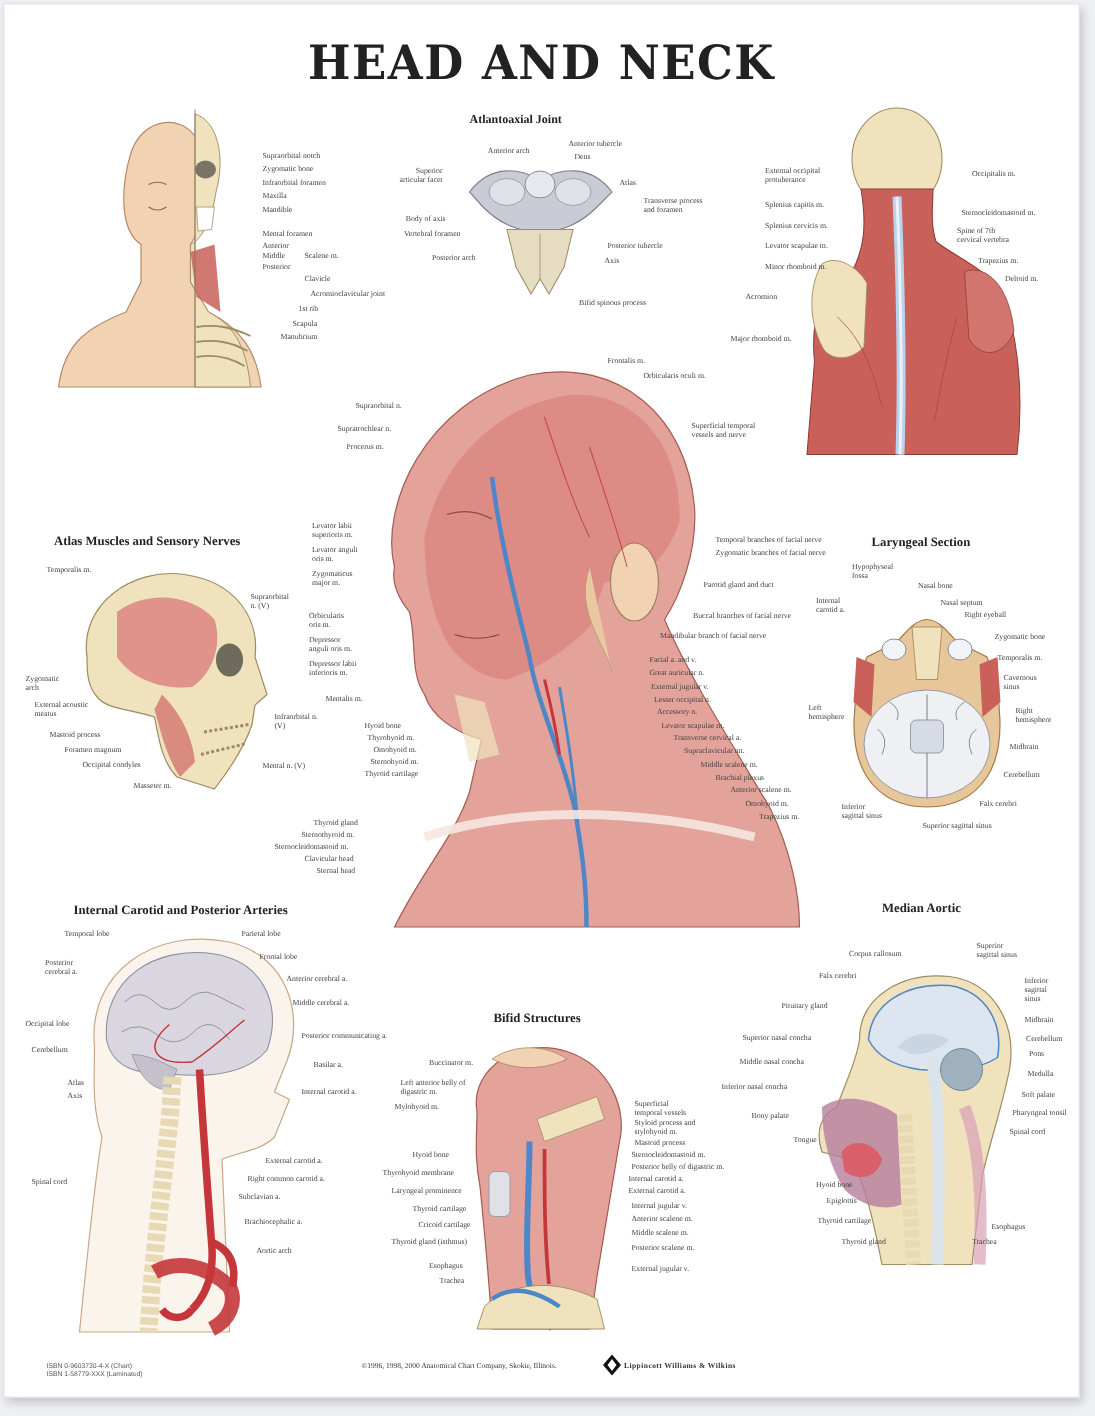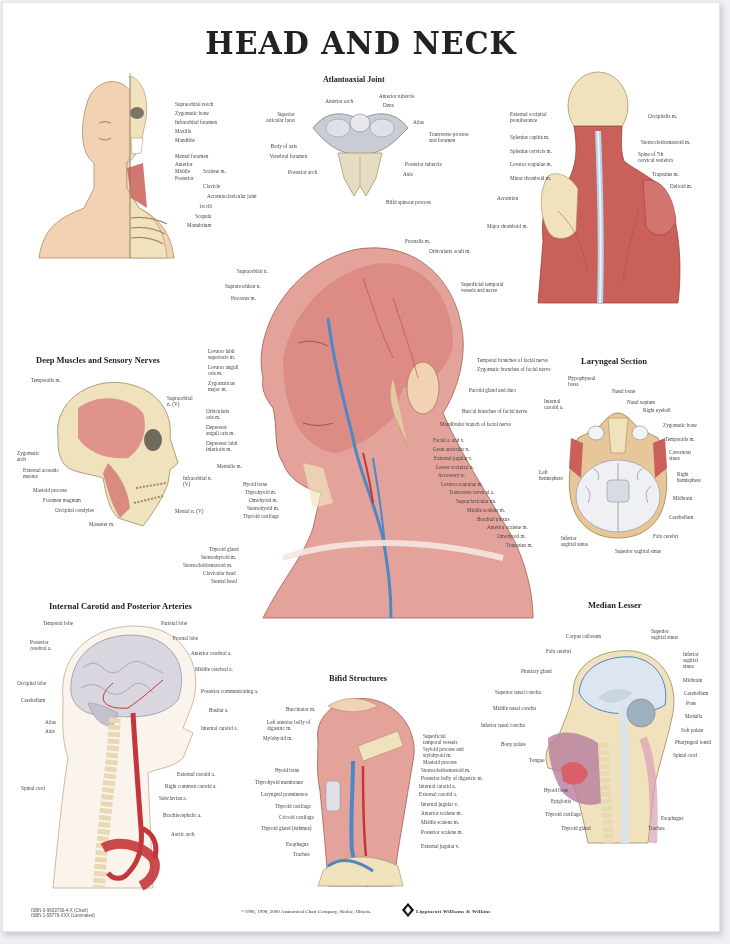--- a/index.html
+++ b/index.html
@@ -43,21 +43,21 @@
     <div class="lbl" style="left:172px;top:165px">Middle</div>
     <div class="lbl" style="left:172px;top:172px">Posterior</div>
     <div class="lbl" style="left:200px;top:165px">Scalene m.</div>
     <div class="lbl" style="left:200px;top:180px">Clavicle</div>
     <div class="lbl" style="left:204px;top:190px">Acromioclavicular joint</div>
     <div class="lbl" style="left:196px;top:200px">1st rib</div>
     <div class="lbl" style="left:192px;top:210px">Scapula</div>
     <div class="lbl" style="left:184px;top:219px">Manubrium</div>
   </div>
 
-  <div class="sec-title" style="left:320px;top:72px;font-size:8px">Atlantoaxial Joint</div>
+  <div class="sec-title" style="left:310px;top:72px;font-size:8px">Atlantoaxial Joint</div>
   <svg class="art" style="left:305px;top:95px" width="105" height="100" viewBox="0 0 105 100">
     <path d="M5 30 C20 10 40 15 52 22 C64 15 85 10 100 30 L90 40 C80 50 70 55 52 58 C34 55 24 50 14 40 Z" fill="#c9ccd4" stroke="#7d8290" stroke-width="0.8"></path>
     <ellipse cx="52" cy="25" rx="10" ry="9" fill="#e6e8ee" stroke="#7d8290" stroke-width="0.6"></ellipse>
     <ellipse cx="30" cy="30" rx="12" ry="9" fill="#dfe1e7" stroke="#8a8f9c" stroke-width="0.5"></ellipse>
     <ellipse cx="74" cy="30" rx="12" ry="9" fill="#dfe1e7" stroke="#8a8f9c" stroke-width="0.5"></ellipse>
     <path d="M30 55 L74 55 L68 80 L58 98 L52 88 L46 98 L36 80 Z" fill="#e5dcc2" stroke="#9d8b62" stroke-width="0.7"></path>
     <line x1="52" y1="58" x2="52" y2="88" stroke="#9d8b62" stroke-width="0.5"></line>
   </svg>
   <div>
     <div class="lbl r" style="left:310px;top:95px;width:40px">Anterior arch</div>
@@ -152,21 +152,21 @@
     <div class="lbl" style="left:438px;top:478px">Levator scapulae m.</div>
     <div class="lbl" style="left:446px;top:486px">Transverse cervical a.</div>
     <div class="lbl" style="left:453px;top:495px">Supraclavicular nn.</div>
     <div class="lbl" style="left:464px;top:504px">Middle scalene m.</div>
     <div class="lbl" style="left:474px;top:513px">Brachial plexus</div>
     <div class="lbl" style="left:484px;top:521px">Anterior scalene m.</div>
     <div class="lbl" style="left:494px;top:530px">Omohyoid m.</div>
     <div class="lbl" style="left:503px;top:539px">Trapezius m.</div>
   </div>
 
-  <div class="sec-title" style="left:33px;top:352px;font-size:8.5px">Deep Muscles and Sensory Nerves</div>
+  <div class="sec-title" style="left:33px;top:352px;font-size:8.5px">Atlas Muscles and Sensory Nerves</div>
   <svg class="art" style="left:45px;top:375px" width="135" height="150" viewBox="0 0 135 150">
     <path d="M10 60 C5 25 40 0 75 5 C110 10 125 35 122 60 L130 85 L122 92 L120 105 C115 120 105 135 95 148 L70 140 C60 130 58 115 55 100 C40 95 25 95 18 88 C10 80 10 70 10 60 Z" fill="#efe2bd" stroke="#9d8b62" stroke-width="0.8"></path>
     <path d="M30 30 C50 15 80 18 95 35 C100 50 95 70 80 80 C60 82 40 75 30 60 Z" fill="#d9787a" opacity="0.75"></path>
     <ellipse cx="105" cy="62" rx="9" ry="11" fill="#6e6a5c"></ellipse>
     <path d="M60 85 C70 95 80 110 82 130 L72 140 C62 125 58 105 55 95 Z" fill="#d2756e" opacity="0.8"></path>
     <path d="M88 110 L118 105 M86 125 L115 118" stroke="#9d8b62" stroke-width="2" stroke-dasharray="2 1.5"></path>
   </svg>
   <div>
     <div class="lbl" style="left:28px;top:374px">Temporalis m.</div>
     <div class="lbl" style="left:164px;top:392px;width:30px;white-space:normal">Supraorbital n. (V)</div>
@@ -273,21 +273,21 @@
     <div class="lbl" style="left:418px;top:772px">Posterior belly of digastric m.</div>
     <div class="lbl" style="left:416px;top:780px">Internal carotid a.</div>
     <div class="lbl" style="left:416px;top:788px">External carotid a.</div>
     <div class="lbl" style="left:418px;top:798px">Internal jugular v.</div>
     <div class="lbl" style="left:418px;top:807px">Anterior scalene m.</div>
     <div class="lbl" style="left:418px;top:816px">Middle scalene m.</div>
     <div class="lbl" style="left:418px;top:826px">Posterior scalene m.</div>
     <div class="lbl" style="left:418px;top:840px">External jugular v.</div>
   </div>
 
-  <div class="sec-title" style="left:585px;top:597px;font-size:8.5px">Median Lesser</div>
+  <div class="sec-title" style="left:585px;top:597px;font-size:8.5px">Median Aortic</div>
   <svg class="art" style="left:540px;top:640px" width="140" height="200" viewBox="0 0 140 200">
     <path d="M30 50 C30 20 60 5 90 8 C120 12 135 40 130 70 C125 95 118 115 112 140 L105 200 L45 200 C40 175 35 150 25 130 L5 125 C0 110 5 100 15 95 C20 80 28 65 30 50 Z" fill="#efe2bd" stroke="#9d8b62" stroke-width="0.8"></path>
     <path d="M36 50 C38 25 62 12 90 14 C115 18 126 40 122 62 C110 70 90 72 70 70 C55 68 42 62 36 50 Z" fill="#dde6f0" stroke="#4f86c6" stroke-width="1"></path>
     <path d="M55 55 Q70 40 90 50 Q80 60 65 60 Z" fill="#c9d5e3"></path>
     <circle cx="98" cy="70" r="14" fill="#9fb0bf" stroke="#6b7d8f" stroke-width="0.6"></circle>
     <path d="M78 62 C82 80 84 110 82 200" stroke="#dbe3ea" stroke-width="8" fill="none"></path>
     <path d="M5 95 C20 85 40 90 55 100 L58 160 C45 165 30 160 20 150 C10 135 5 115 5 95 Z" fill="#b77d9c" opacity="0.8"></path>
     <path d="M18 125 C25 115 40 118 45 130 C42 142 30 145 20 138 Z" fill="#d9606a"></path>
     <path d="M60 100 L66 200" stroke="#e8d9b5" stroke-width="10" stroke-dasharray="5 2" fill="none"></path>
     <path d="M100 95 C110 120 112 160 110 200" stroke="#d9a0b5" stroke-width="8" fill="none" opacity="0.7"></path>

